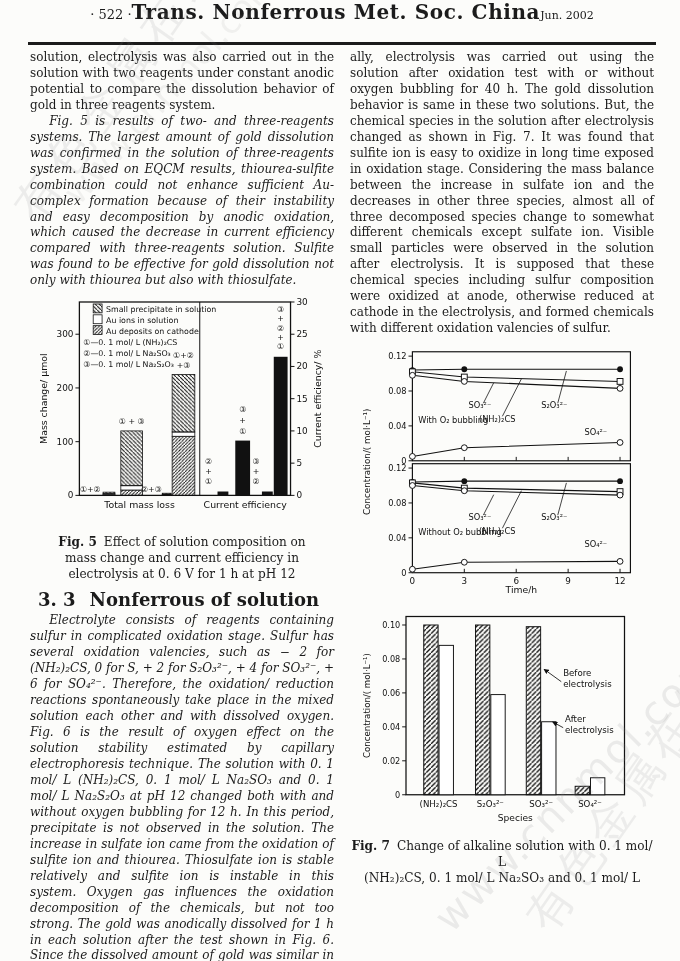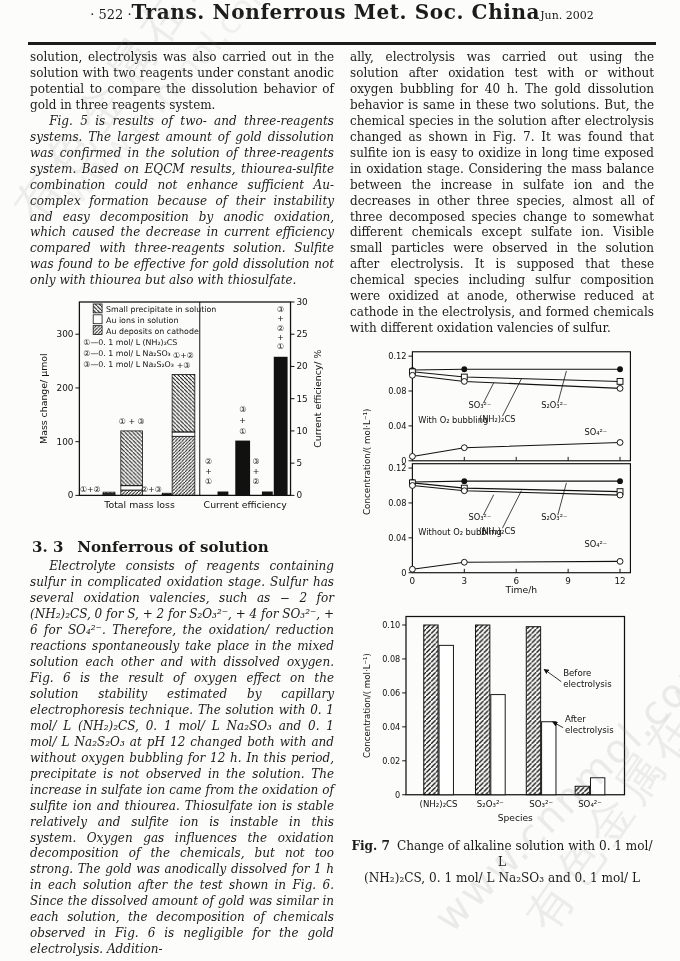--- a/index.html
+++ b/index.html
@@ -11,21 +11,21 @@
   .ptitle{font-size:20px;font-weight:bold;letter-spacing:.6px;}
   .pdate{font-size:11px;}
   .rule{position:absolute;top:42px;left:28px;width:628px;height:2.5px;background:#1b1b1b;}
   .cols{position:absolute;top:50px;left:30px;width:624px;display:flex;gap:16px;}
   .col{width:304px;}
   .para{margin:0;font-size:12px;line-height:1.33;text-align:justify;}
   .indent{text-indent:1.6em;font-style:italic;}
   .figwrap{margin:5px 0 0 4px;}
   .caption{margin:4px 0 4px;text-align:center;font-size:12.1px;line-height:1.3;}
   .figlabel{font-weight:bold;margin-right:7px;}
-  .heading{margin:7px 2px 3px;font-size:15px;font-weight:bold;display:flex;}
+  .heading{margin:7px 8px 3px;font-size:18px;font-weight:bold;display:flex;}
   .heading .num{margin-right:14px;}
   .watermark{position:absolute;color:#8b8b8b;pointer-events:none;z-index:3;
              font-family:"DejaVu Sans","Liberation Sans",sans-serif;white-space:nowrap;}
   .wm1{left:0;top:198px;font-size:46px;opacity:.13;transform:rotate(-55deg);
        transform-origin:0 0;letter-spacing:8px;}
   .wm2{left:55px;top:185px;font-size:34px;opacity:.10;transform:rotate(-48deg);transform-origin:0 0;}
   .wm3{left:425px;top:908px;font-size:40px;opacity:.15;transform:rotate(-45deg);
        transform-origin:0 0;letter-spacing:2px;}
   .wm4{left:512px;top:908px;font-size:46px;opacity:.13;transform:rotate(-55deg);
        transform-origin:0 0;letter-spacing:6px;}
@@ -130,20 +130,25 @@
             <rect x="60" y="10" width="9" height="9" fill="url(#f5a)" stroke="#111" stroke-width="0.8"></rect>
             <text x="73" y="18" font-size="8" font-family="DejaVu Sans, sans-serif" fill="#111" text-anchor="start">Small precipitate in solution</text>
             <rect x="60" y="21" width="9" height="9" fill="#fff" stroke="#111" stroke-width="0.8"></rect>
             <text x="73" y="29" font-size="8" font-family="DejaVu Sans, sans-serif" fill="#111" text-anchor="start">Au ions in solution</text>
             <rect x="60" y="32" width="9" height="9" fill="url(#f5b)" stroke="#111" stroke-width="0.8"></rect>
             <text x="73" y="40" font-size="8" font-family="DejaVu Sans, sans-serif" fill="#111" text-anchor="start">Au deposits on cathode</text>
             <text x="50" y="52" font-size="8" font-family="DejaVu Sans, sans-serif" fill="#111" text-anchor="start">①—0. 1 mol/ L (NH₂)₂CS</text>
             <text x="50" y="63" font-size="8" font-family="DejaVu Sans, sans-serif" fill="#111" text-anchor="start">②—0. 1 mol/ L Na₂SO₃</text>
             <text x="50" y="74" font-size="8" font-family="DejaVu Sans, sans-serif" fill="#111" text-anchor="start">③—0. 1 mol/ L Na₂S₂O₃</text>
           </svg>
+      </div>
+      <div class="caption">
+        <div><span class="figlabel">Fig. 5</span><span>Effect of solution composition on</span></div>
+        <div>mass change and current efficiency in</div>
+        <div>electrolysis at 0. 6 V for 1 h at pH 12</div>
       </div>
 
       <div class="heading">
         <span class="num">3. 3</span>
         <span>Nonferrous of solution</span>
       </div>
       <p class="para indent">Electrolyte consists of reagents containing sulfur in complicated oxidation stage. Sulfur has several oxidation valencies, such as − 2 for (NH₂)₂CS, 0 for S, + 2 for S₂O₃²⁻, + 4 for SO₃²⁻, + 6 for SO₄²⁻. Therefore, the oxidation/ reduction reactions spontaneously take place in the mixed solution each other and with dissolved oxygen. Fig. 6 is the result of oxygen effect on the solution stability estimated by capillary electrophoresis technique. The solution with 0. 1 mol/ L (NH₂)₂CS, 0. 1 mol/ L Na₂SO₃ and 0. 1 mol/ L Na₂S₂O₃ at pH 12 changed both with and without oxygen bubbling for 12 h. In this period, precipitate is not observed in the solution. The increase in sulfate ion came from the oxidation of sulfite ion and thiourea. Thiosulfate ion is stable relatively and sulfite ion is instable in this system. Oxygen gas influences the oxidation decomposition of the chemicals, but not too strong. The gold was anodically dissolved for 1 h in each solution after the test shown in Fig. 6. Since the dissolved amount of gold was similar in each solution, the decomposition of chemicals observed in Fig. 6 is negligible for the gold electrolysis. Addition-</p>
     </div>
 
     <div class="col">

